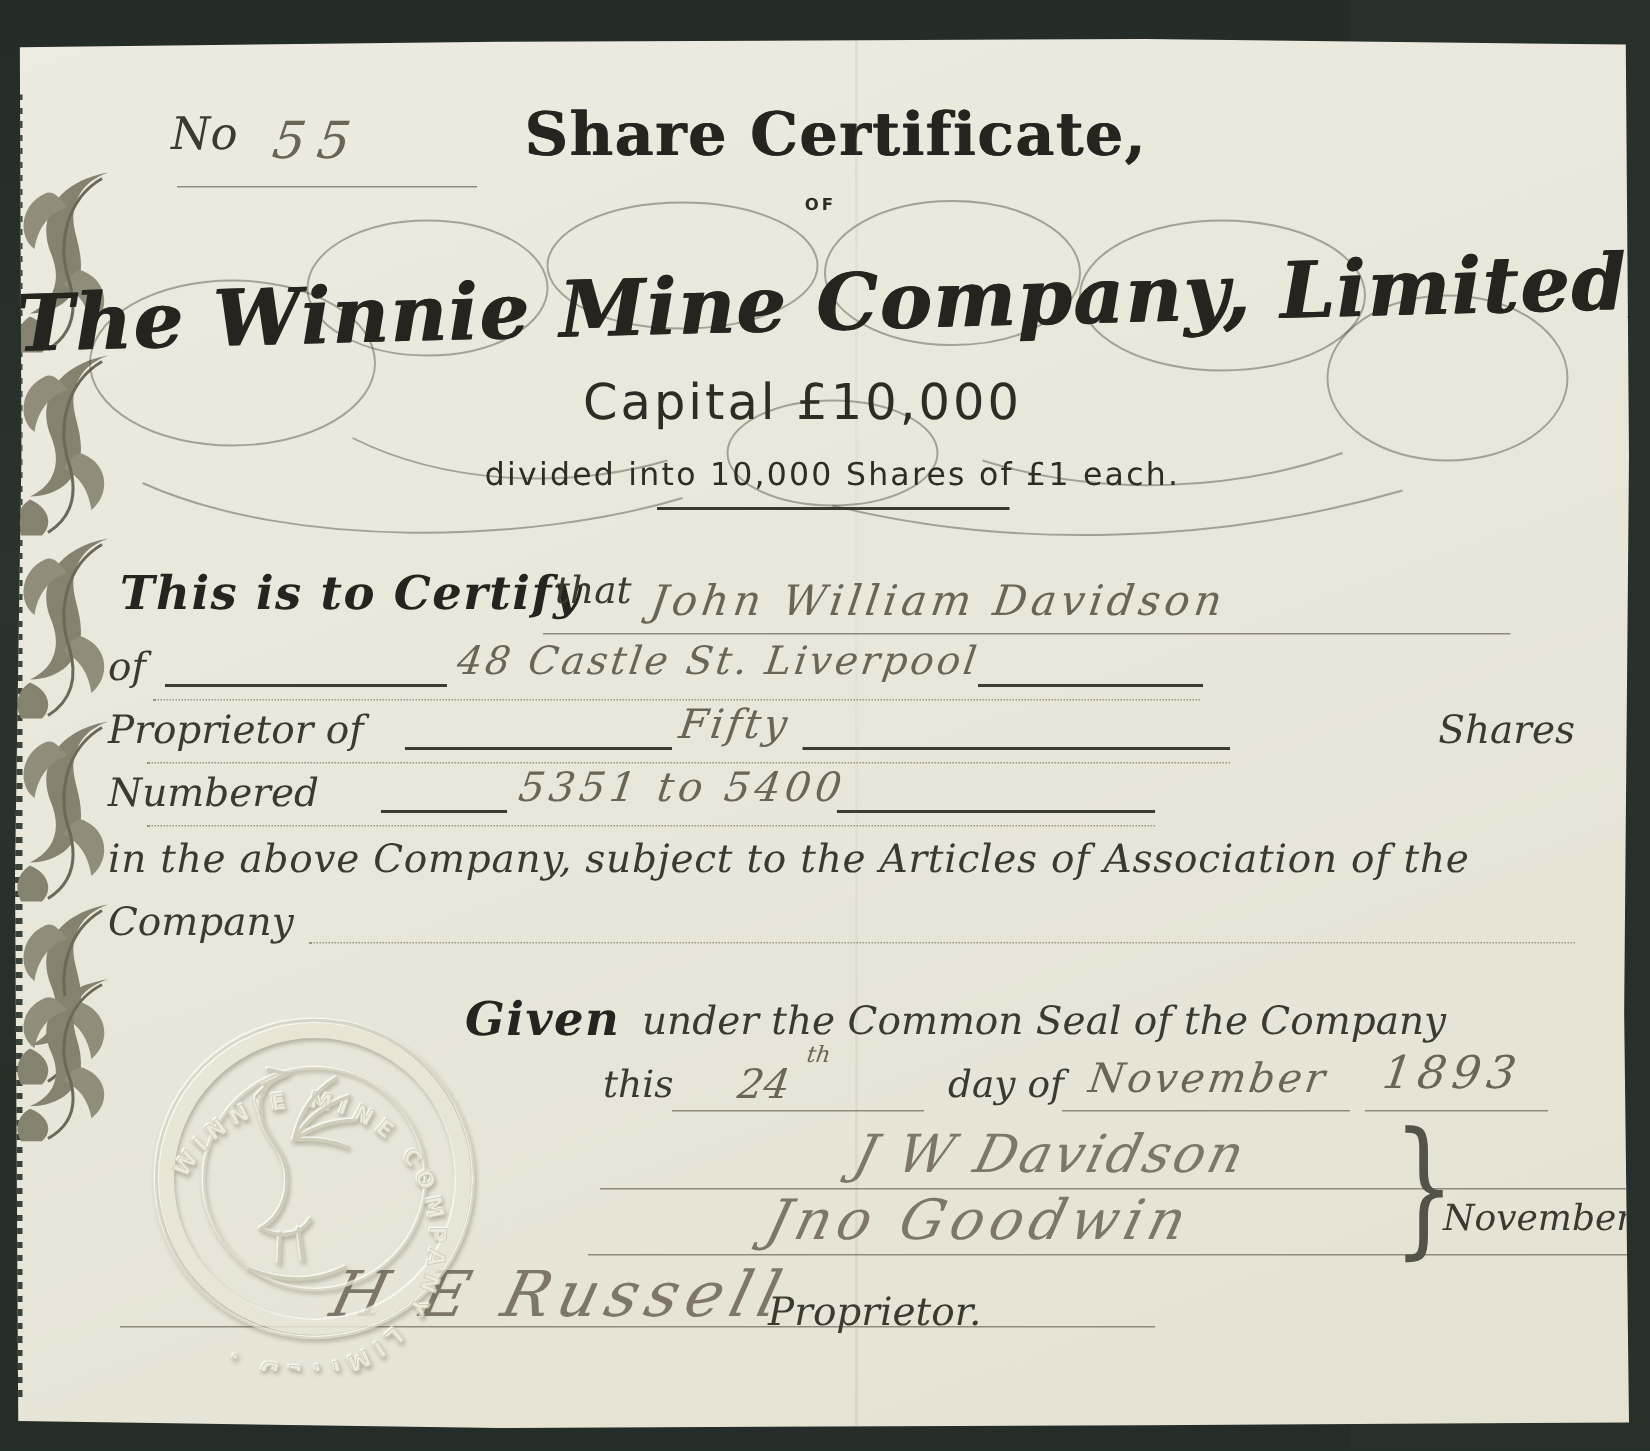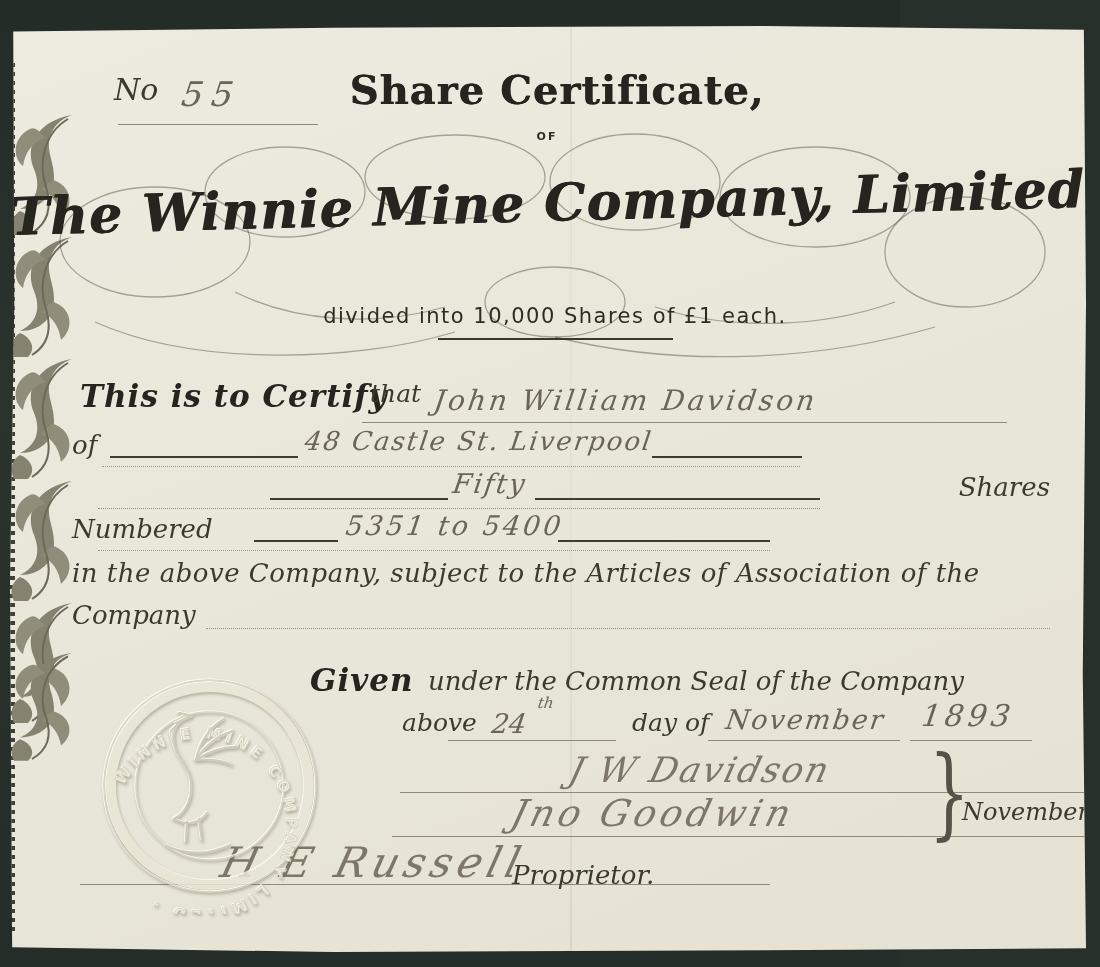--- a/index.html
+++ b/index.html
@@ -66,54 +66,56 @@
       <ellipse cx="600" cy="60" rx="85" ry="48"></ellipse>
       <ellipse cx="780" cy="75" rx="95" ry="50"></ellipse>
       <ellipse cx="930" cy="130" rx="80" ry="55"></ellipse>
       <path d="M60,200 C160,245 320,240 420,210 M520,215 C640,245 780,240 900,205"></path>
       <path d="M200,170 C260,200 340,205 410,185 M620,185 C700,210 790,205 860,180"></path>
       <ellipse cx="520" cy="180" rx="70" ry="35"></ellipse>
     </svg>
 
     <div class="abs bl ctr" style="left:0;top:146px;width:1076px;font-size:52px;font-style:italic;transform:rotate(-1.5deg);text-shadow:.8px 0 #26241e;">The Winnie Mine Company, Limited,</div>
 
+    <div class="abs sans ctr" style="left:255px;top:222px;width:540px;font-size:33px;letter-spacing:2px;">Capital £10,000</div>
     <div class="abs sans ctr" style="left:225px;top:278px;width:640px;font-size:21px;letter-spacing:1.5px;">divided into 10,000 Shares of £1 each.</div>
     <div class="uline" style="left:428px;top:312px;width:235px;border-top:2px solid #3a372d;"></div>
 
     <div class="abs bl" style="left:70px;top:352px;font-size:31px;font-style:italic;">This is to Certify</div>
     <div class="abs sp" style="left:360px;top:353px;font-size:25px;">that</div>
     <div class="abs hw" style="left:424px;top:358px;font-size:28px;letter-spacing:3px;">John William Davidson</div>
     <div class="uline" style="left:352px;top:396px;width:645px;"></div>
 
     <div class="abs sp" style="left:62px;top:404px;font-size:26px;">of</div>
     <div class="dash" style="left:100px;top:430px;width:188px;"></div>
     <div class="abs hw ctr" style="left:295px;top:400px;width:340px;font-size:26px;letter-spacing:2px;">48 Castle St. Liverpool</div>
     <div class="dash" style="left:642px;top:430px;width:150px;"></div>
     <div class="dotline" style="left:92px;top:440px;width:698px;"></div>
 
+    <div class="abs sp" style="left:62px;top:446px;font-size:26px;">Proprietor of</div>
     <div class="dash" style="left:260px;top:472px;width:178px;"></div>
     <div class="abs hw" style="left:443px;top:442px;font-size:27px;letter-spacing:2px;">Fifty</div>
     <div class="dash" style="left:525px;top:472px;width:285px;"></div>
     <div class="abs sp" style="left:900px;top:446px;width:140px;text-align:right;font-size:26px;">Shares</div>
     <div class="dotline" style="left:88px;top:482px;width:722px;"></div>
 
     <div class="abs sp" style="left:62px;top:488px;font-size:26px;">Numbered</div>
     <div class="dash" style="left:244px;top:514px;width:84px;"></div>
     <div class="abs hw" style="left:336px;top:484px;font-size:27px;letter-spacing:3px;">5351 to 5400</div>
     <div class="dash" style="left:548px;top:514px;width:212px;"></div>
     <div class="dotline" style="left:88px;top:524px;width:672px;"></div>
 
     <div class="abs sp" style="left:62px;top:532px;width:985px;font-size:26px;letter-spacing:.5px;">in the above Company, subject to the Articles of Association of the</div>
     <div class="abs sp" style="left:62px;top:574px;font-size:26px;">Company</div>
     <div class="dotline" style="left:196px;top:602px;width:844px;"></div>
 
     <div class="abs bl" style="left:300px;top:636px;font-size:31px;font-style:italic;">Given</div>
     <div class="abs sp" style="left:418px;top:640px;font-size:26px;">under the Common Seal of the Company</div>
 
-    <div class="abs sp" style="left:392px;top:682px;font-size:25px;">above</div>
+    <div class="abs sp" style="left:392px;top:682px;font-size:25px;">this</div>
     <div class="abs hw" style="left:482px;top:682px;font-size:27px;">24</div>
     <div class="abs hw" style="left:528px;top:668px;font-size:15px;">th</div>
     <div class="uline" style="left:438px;top:714px;width:168px;"></div>
     <div class="abs sp" style="left:622px;top:682px;font-size:25px;">day of</div>
     <div class="abs hw" style="left:716px;top:678px;font-size:27px;letter-spacing:2px;">November</div>
     <div class="uline" style="left:698px;top:714px;width:192px;"></div>
     <div class="abs hw" style="left:912px;top:672px;font-size:30px;letter-spacing:4px;">1893</div>
     <div class="uline" style="left:900px;top:714px;width:122px;"></div>
 
     <div class="abs sig" style="left:560px;top:724px;font-size:35px;">J W Davidson</div>

